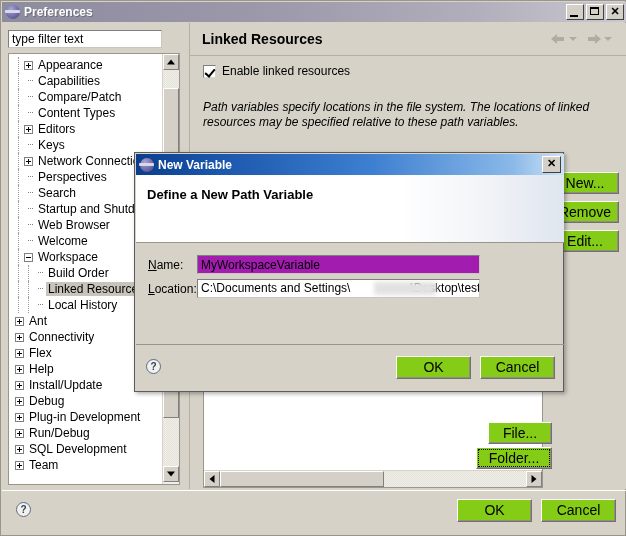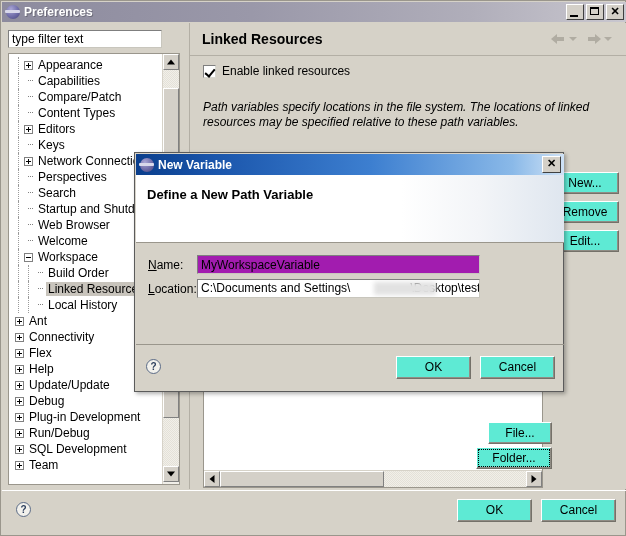--- a/index.html
+++ b/index.html
@@ -358,26 +358,26 @@
     position: absolute;
     left: 361px; top: 149px;
     width: 68px;
     display: flex;
     flex-direction: column;
     gap: 7px;
   }
   .btn {
     height: 22px;
     box-sizing: border-box;
-    background: #5eead4;
+    background: #84cc16;
     border: 1px solid #747169;
     border-top-color: #ffffff;
     border-left-color: #ffffff;
     box-shadow: inset -1px -1px 0 #908d85;
-    font-size: 12px;
+    font-size: 14px;
     font-family: "Liberation Sans", sans-serif;
     color: #000;
     text-align: center;
     line-height: 20px;
     cursor: default;
   }
   .btn.focused {
     outline: 1px dotted #000;
     outline-offset: -3px;
   }
@@ -666,21 +666,21 @@
         <div class="tree-row">
           <span class="twisty plus" style="margin-left: 6px;"></span>
           <span class="tree-label">Flex</span>
         </div>
         <div class="tree-row">
           <span class="twisty plus" style="margin-left: 6px;"></span>
           <span class="tree-label">Help</span>
         </div>
         <div class="tree-row">
           <span class="twisty plus" style="margin-left: 6px;"></span>
-          <span class="tree-label">Update/Update</span>
+          <span class="tree-label">Install/Update</span>
         </div>
         <div class="tree-row">
           <span class="twisty plus" style="margin-left: 6px;"></span>
           <span class="tree-label">Debug</span>
         </div>
         <div class="tree-row">
           <span class="twisty plus" style="margin-left: 6px;"></span>
           <span class="tree-label">Plug-in Development</span>
         </div>
         <div class="tree-row">

